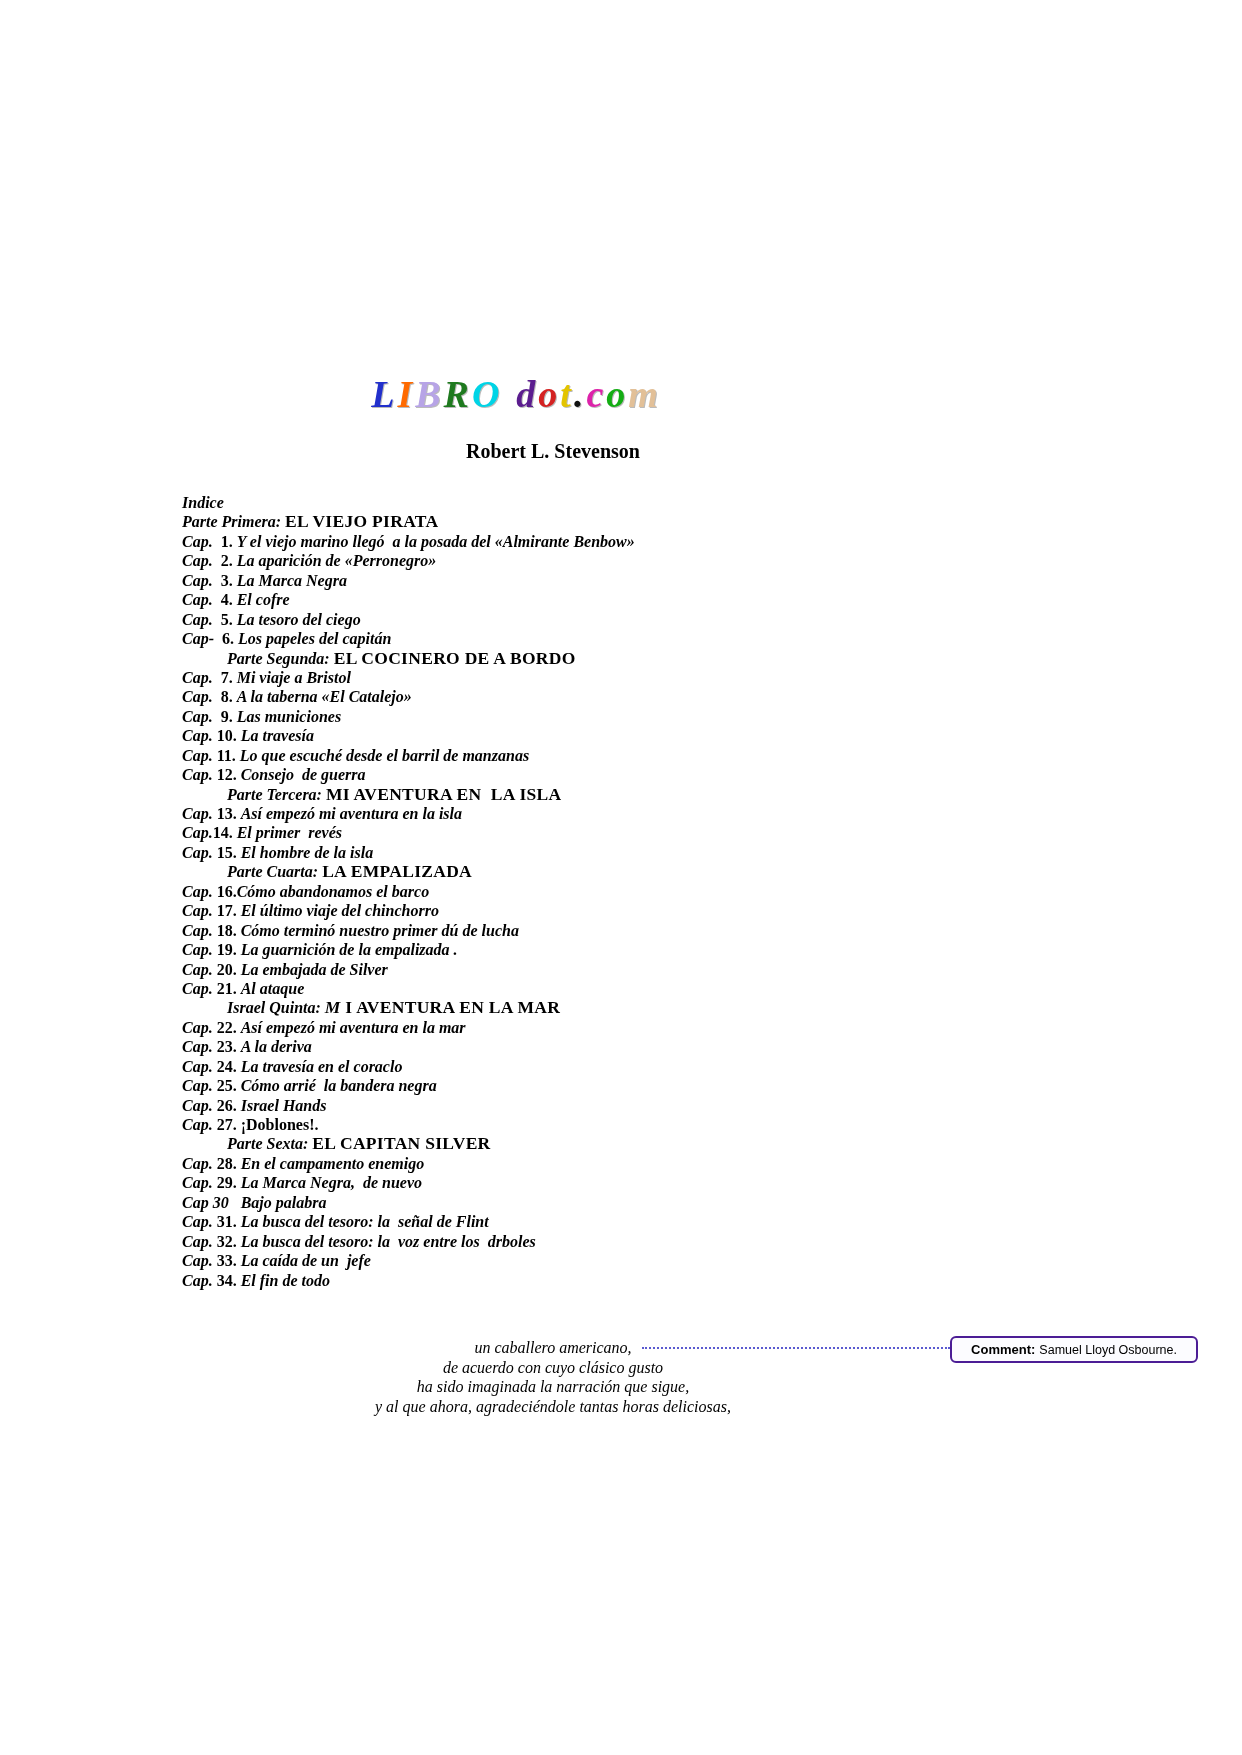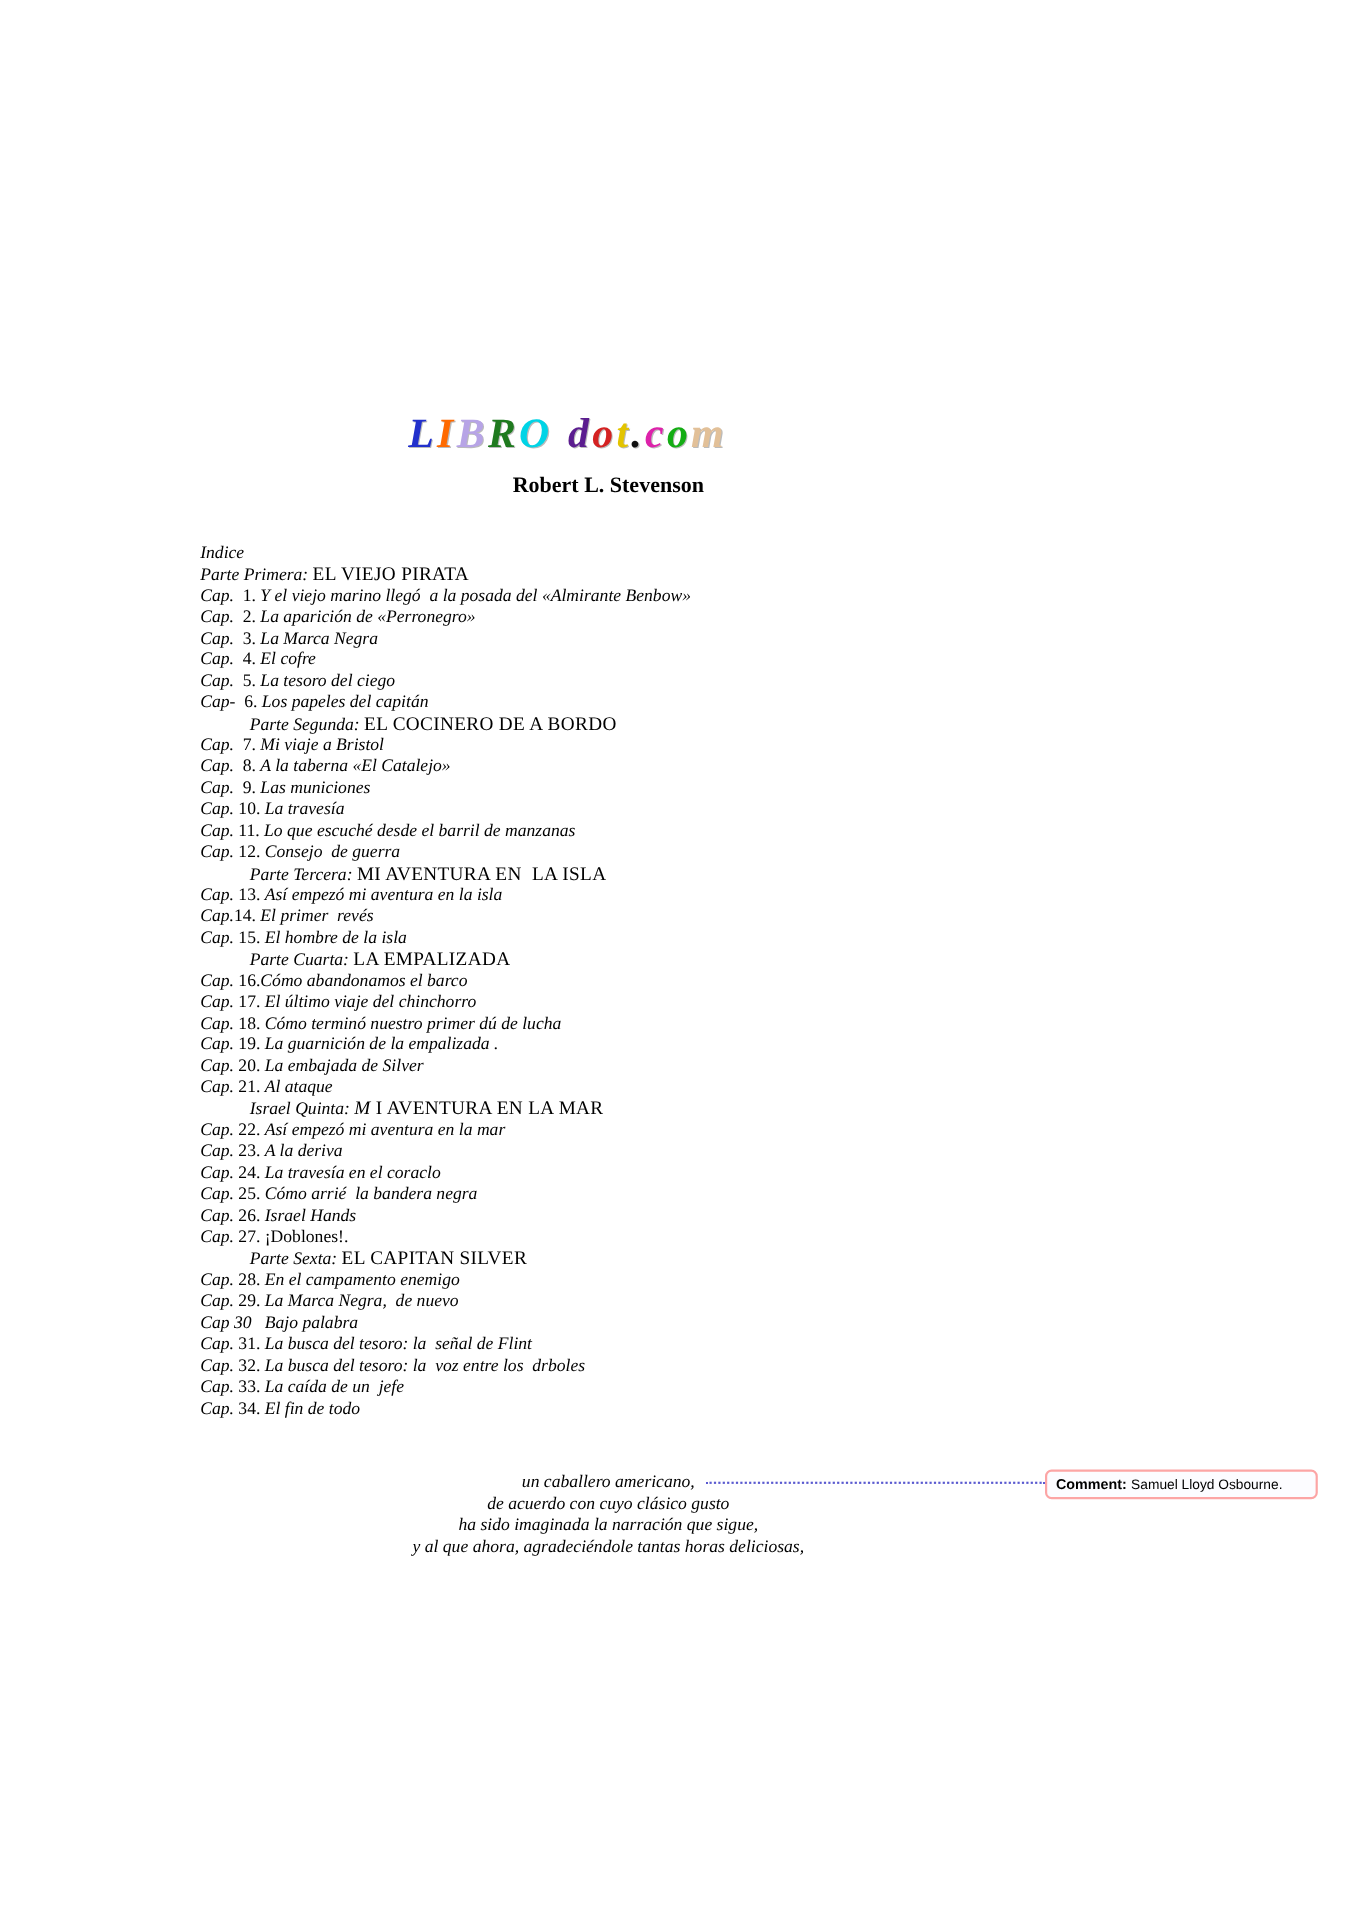--- a/index.html
+++ b/index.html
@@ -14,49 +14,49 @@
   
   .header{position:absolute;left:182px;top:372px;width:742px;text-align:center;}
   .logo{
     position:relative;left:-37px;
     font-style:italic;font-weight:bold;
     font-size:38px;line-height:44px;letter-spacing:3px;
     white-space:nowrap;
   }
   .logo-letter{text-shadow:1px 1px 0 rgba(60,60,60,.35);}
   .logo-letter.gap{margin-left:14px;}
-  .author{margin-top:14px;font-size:20px;font-weight:bold;line-height:22px;}
+  .author{margin-top:24px;font-size:20px;font-weight:bold;line-height:22px;}
   .book-title{font-size:25px;font-weight:bold;line-height:28px;letter-spacing:.5px;}
   
-  .toc{position:absolute;left:182px;top:493px;font-size:16px;}
+  .toc{position:absolute;left:182px;top:493px;font-size:16px;font-weight:bold;}
   .toc-line{white-space:pre;line-height:19.45px;height:19.45px;}
   .toc-line.indent{padding-left:45px;}
   .it{font-style:italic;}
   .caps{font-size:17.5px;letter-spacing:.3px;}
   
   .dedication{
     position:absolute;left:182px;top:1338px;width:742px;
     text-align:center;font-style:italic;font-size:16px;line-height:19.6px;
   }
   .anchor-oval{
     display:inline-block;
     border:1.5px solid #44449e;border-radius:50%;
     width:13px;height:19px;line-height:18px;
     font-size:14px;text-align:center;
     vertical-align:-4px;margin:0 1px;
   }
   
   .comment-box{
     position:absolute;left:950px;top:1336px;width:248px;height:27px;
     box-sizing:border-box;
-    border:2px solid #fca5a5;border-radius:6px;
+    border:2px solid #4c1d95;border-radius:6px;
     background:#fcfcff;
     font-family:"Liberation Sans", sans-serif;
     font-size:12.5px;line-height:23px;
-    padding:0 8px;white-space:nowrap;overflow:hidden;
+    padding:0 8px;white-space:nowrap;overflow:hidden;text-align:center;
   }
   .comment-label{font-weight:bold;font-size:13px;margin-right:4px;}
   .connector{
     position:absolute;left:642px;top:1347px;width:308px;height:0;
     border-top:2px dotted #5a5ad0;
   }
 </style>
 </head>
 <body>
 

